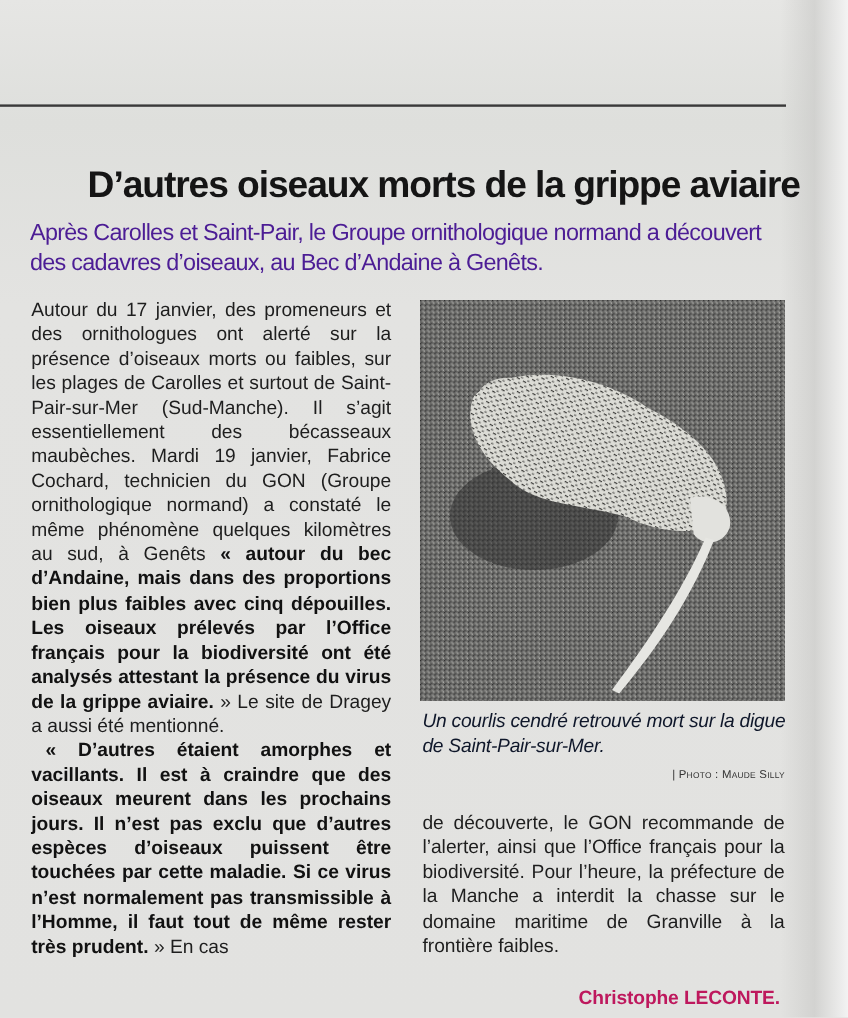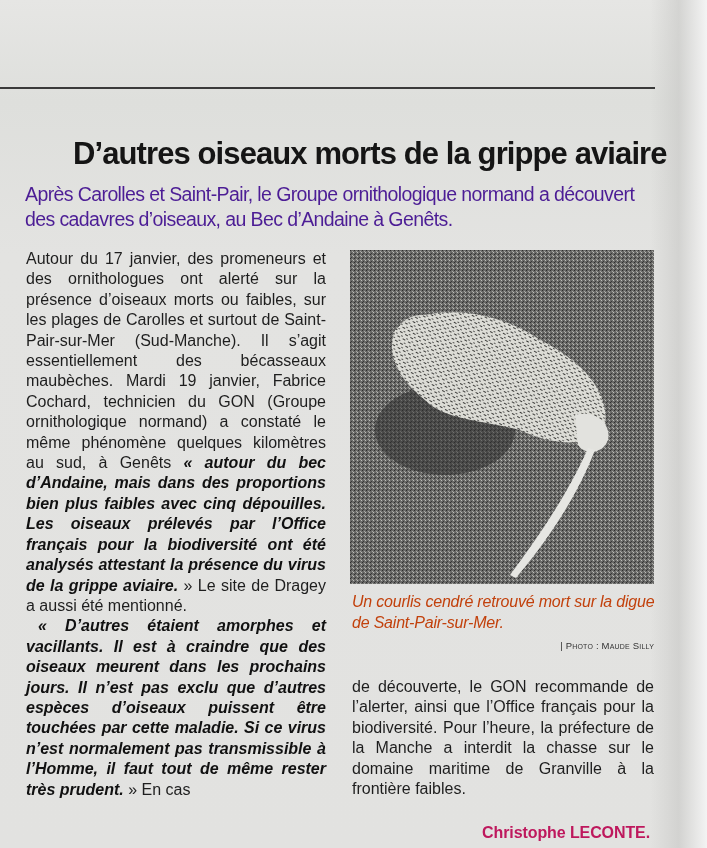--- a/index.html
+++ b/index.html
@@ -38,36 +38,36 @@
       color: #4c1d95;
     }
     .col {
       position: absolute;
       font-size: 16px; line-height: 20.4px;
       text-align: justify;
       color: #1e1e1e;
     }
     .col-left { left: 26px; top: 249px; width: 300px; }
     .col-right { left: 352px; top: 677px; width: 302px; }
-    .col b { font-weight: bold; color: #111; font-style: italic; }
+    .col b { font-weight: bold; color: #111; }
     .col .indent { display: inline-block; width: 12px; }
     .photo {
       position: absolute; left: 350px; top: 250px; width: 304px; height: 334px;
       background:
         radial-gradient(ellipse 38% 18% at 48% 38%, rgba(235,235,230,0.85), rgba(235,235,230,0) 70%),
         radial-gradient(ellipse 12% 8% at 22% 28%, rgba(210,210,205,0.7), rgba(210,210,205,0) 80%),
         repeating-linear-gradient(45deg, #4a4a4a 0 1px, #8c8c8a 1px 2px, #5a5a5a 2px 3px),
         #5c5c5c;
       overflow: hidden;
     }
     .photo svg { position: absolute; inset: 0; width: 100%; height: 100%; }
     .caption {
       position: absolute; left: 352px; top: 591px; width: 310px;
       font-size: 16px; line-height: 21px; font-style: italic;
-      color: #c2410c; letter-spacing: -0.2px;
+      color: #0f172a; letter-spacing: -0.2px;
     }
     .credit {
       position: absolute; right: 53px; top: 640px;
       font-size: 9.5px; letter-spacing: 0.2px; color: #333;
       font-variant: small-caps;
       margin-left: 30px;
     }
     .byline {
       position: absolute; right: 57px; top: 824px;
       font-size: 16px; font-weight: bold; color: #be185d;

